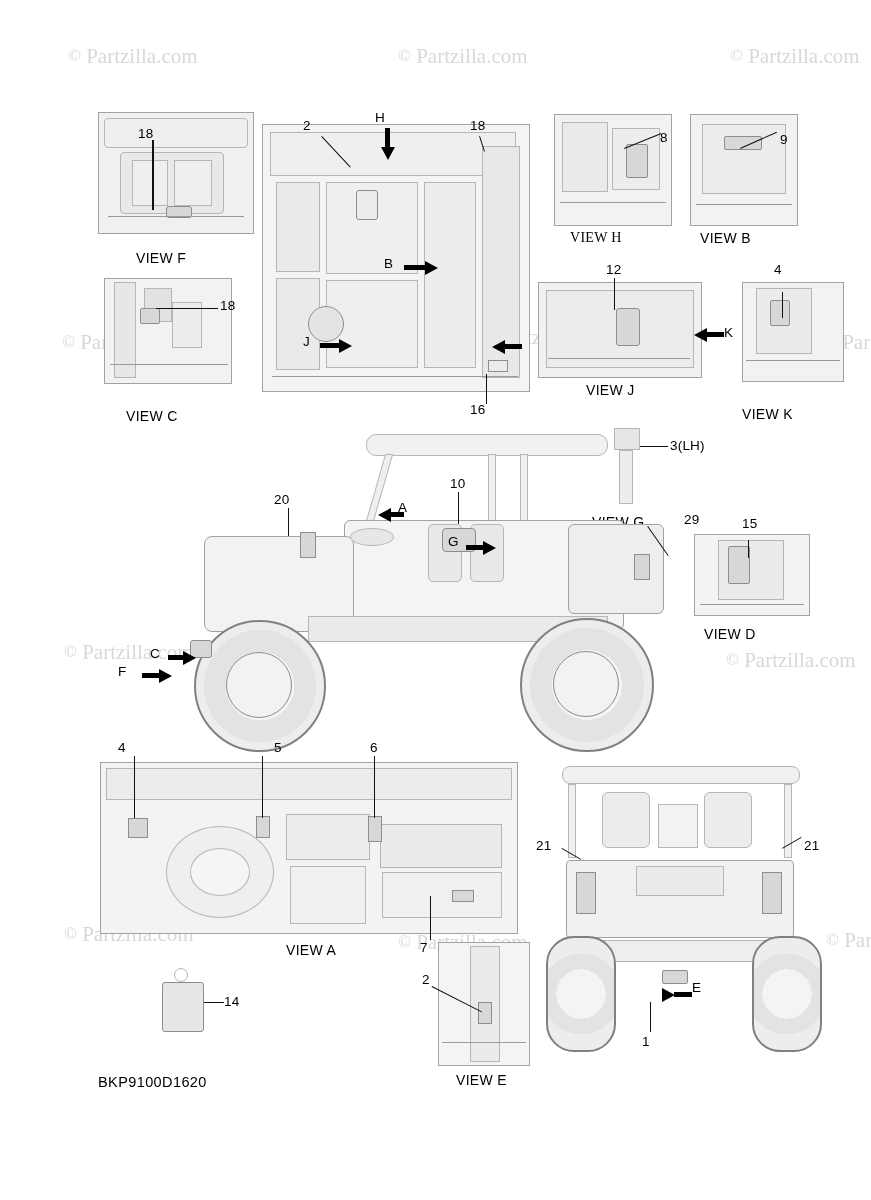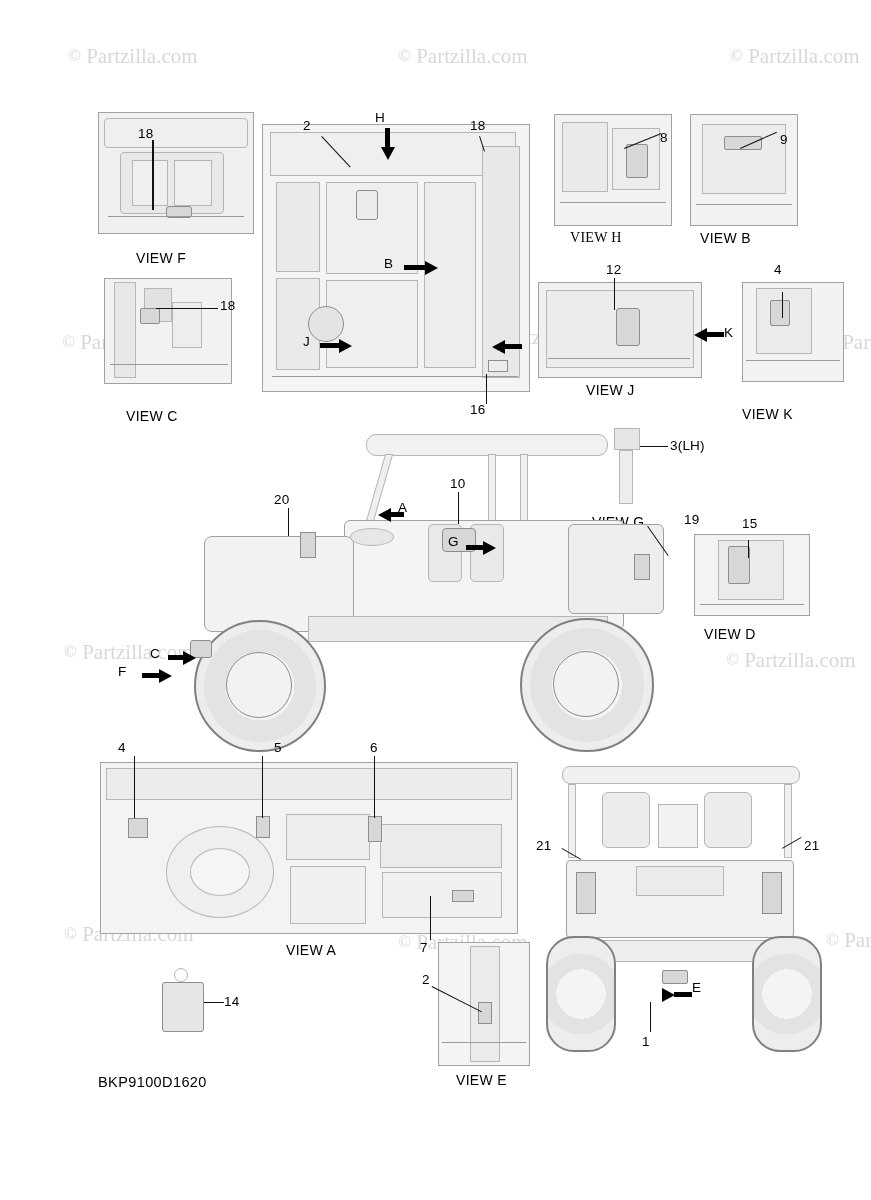--- a/index.html
+++ b/index.html
@@ -302,21 +302,21 @@
 
   <div class="arrow l" style="left:378px; top:508px;"></div>
   <div class="stem" style="left:390px; top:512px; width:14px; height:5px;"></div>
   <div class="lbl" style="left:398px; top:500px;">A</div>
 
   <div class="lbl" style="left:448px; top:534px;">G</div>
   <div class="stem" style="left:466px; top:545px; width:18px; height:5px;"></div>
   <div class="arrow r" style="left:483px; top:541px;"></div>
 
   <div class="ln" style="left:648px; top:526px; width:36px; height:1px; transform:rotate(55deg);"></div>
-  <div class="lbl" style="left:684px; top:512px;">19</div>
+  <div class="lbl" style="left:684px; top:512px;">29</div>
 
   <div class="lbl" style="left:150px; top:646px;">C</div>
   <div class="stem" style="left:168px; top:655px; width:16px; height:5px;"></div>
   <div class="arrow r" style="left:183px; top:651px;"></div>
 
   <div class="lbl" style="left:118px; top:664px;">F</div>
   <div class="stem" style="left:142px; top:673px; width:18px; height:5px;"></div>
   <div class="arrow r" style="left:159px; top:669px;"></div>
 
   <div class="panel" style="left:100px; top:762px; width:418px; height:172px;">

